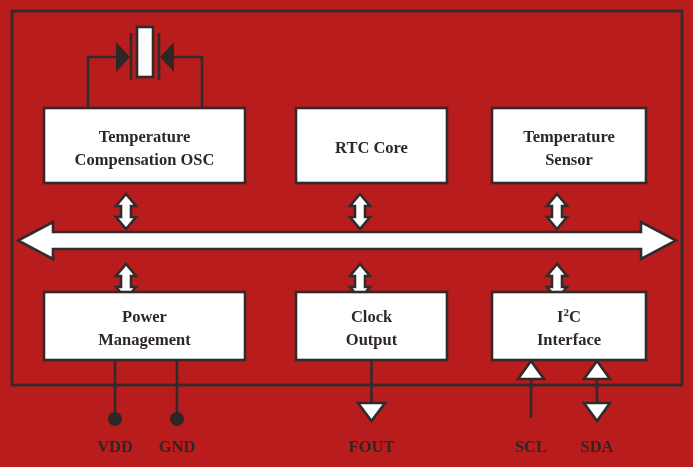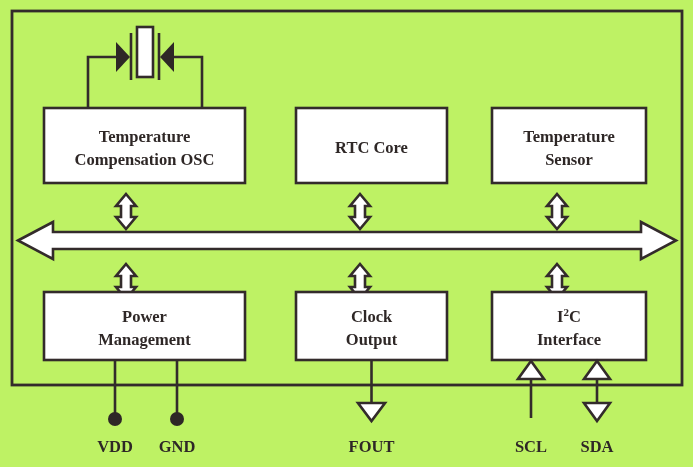--- a/index.html
+++ b/index.html
@@ -7,21 +7,21 @@
     padding: 0;
     background: #ffffff;
   }
   body {
     font-family: "Liberation Serif", "DejaVu Serif", serif;
   }
   #diagram-root {
     position: relative;
     width: 693px;
     height: 467px;
-    background: #bef264;
+    background: #b91c1c;
     overflow: hidden;
   }
   #diagram-svg {
     position: absolute;
     left: 0;
     top: 0;
     width: 693px;
     height: 467px;
     display: block;
   }

